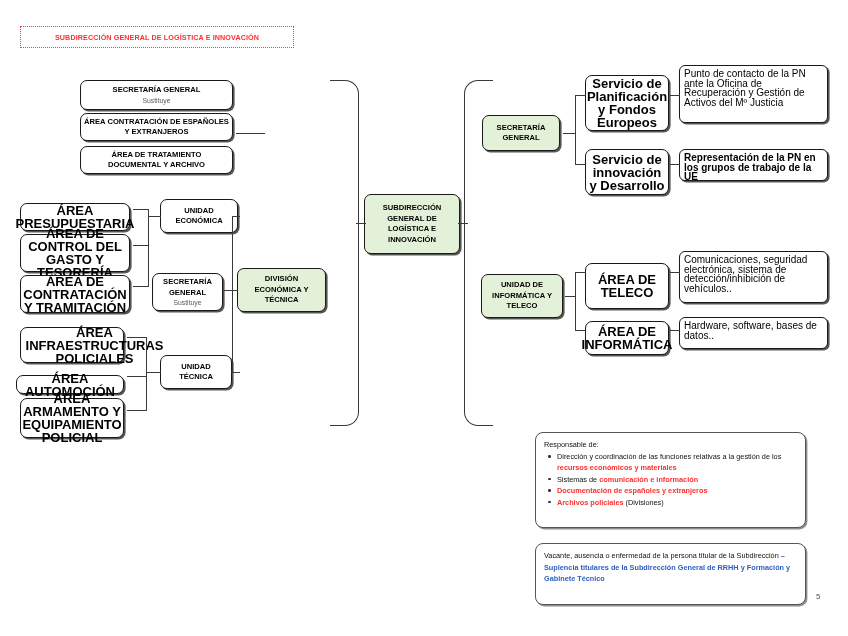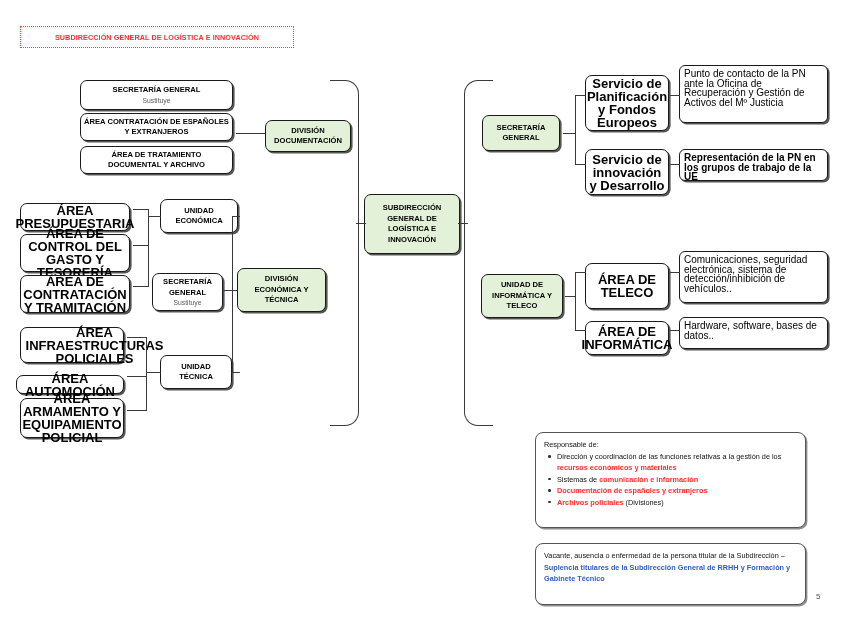--- a/index.html
+++ b/index.html
@@ -75,23 +75,20 @@
   <div class="box green" style="left:364px;top:194px;width:96px;height:60px;">
     <span>SUBDIRECCIÓN GENERAL DE LOGÍSTICA E INNOVACIÓN</span>
   </div>
 
   <div class="bracket left" style="left:330px;top:80px;width:28px;height:344px;"></div>
   <div class="ln h" style="left:356px;top:223px;width:10px;"></div>
 
   <div class="bracket right" style="left:464px;top:80px;width:28px;height:344px;"></div>
   <div class="ln h" style="left:458px;top:223px;width:10px;"></div>
 
-  <div class="box green" style="left:265px;top:120px;width:86px;height:32px;">
-    <span>DIVISIÓN DOCUMENTACIÓN</span>
-  </div>
 
   <div class="box" style="left:80px;top:80px;width:153px;height:30px;">
     <span>SECRETARÍA GENERAL</span>
     <span class="sub">Sustituye</span>
   </div>
   <div class="box" style="left:80px;top:113px;width:153px;height:28px;">
     <span>ÁREA CONTRATACIÓN DE ESPAÑOLES Y EXTRANJEROS</span>
   </div>
   <div class="box" style="left:80px;top:146px;width:153px;height:28px;">
     <span>ÁREA DE TRATAMIENTO DOCUMENTAL Y ARCHIVO</span>

